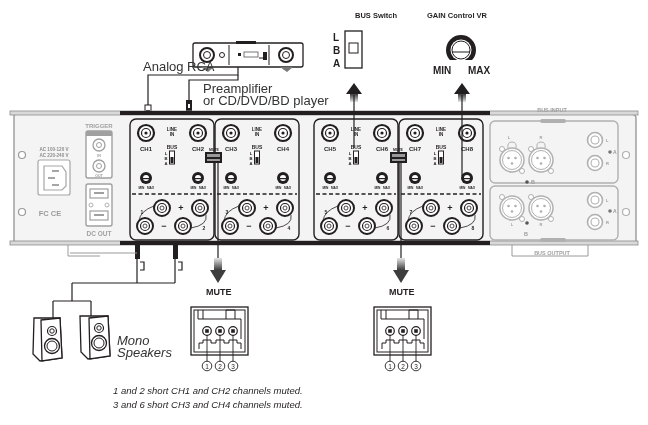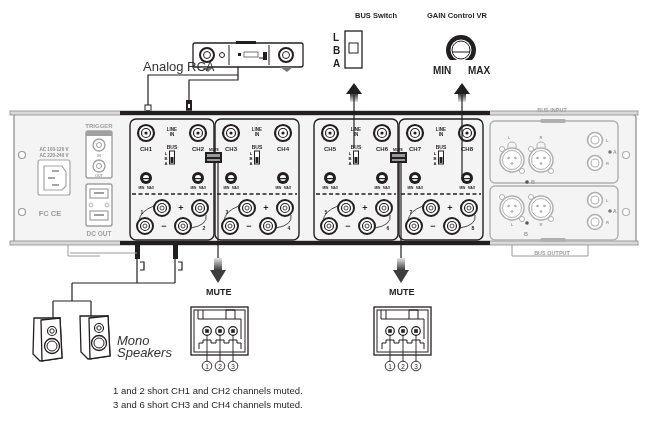--- a/index.html
+++ b/index.html
@@ -1,21 +1,21 @@
 <!DOCTYPE html>
 <html><head>
 <meta charset="utf-8">
 <style>
   html,body{margin:0;padding:0;background:#ffffff;}
   body{width:648px;height:425px;position:relative;overflow:hidden;font-family:"Liberation Sans",sans-serif;color:#231f20;}
   #stage{position:absolute;left:0;top:0;width:648px;height:425px;}
   svg text{font-family:"Liberation Sans",sans-serif;}
   .lbl{position:absolute;font-family:"Liberation Sans",sans-serif;white-space:nowrap;}
   .cap-bold{font-weight:bold;font-size:9px;color:#231f20;}
-  .note{font-size:9.5px;color:#231f20;line-height:14px;}
+  .note{font-size:9.5px;color:#231f20;line-height:14px;font-style:italic;}
   .small{font-size:13px;color:#333;line-height:12px;}
 </style>
 </head>
 <body>
 
 <div id="stage">
 <svg id="diagram" width="648" height="425" viewBox="0 0 648 425" xmlns="http://www.w3.org/2000/svg">
   <defs>
     <linearGradient id="arrowGrad" x1="0" y1="0" x2="0" y2="1">
       <stop offset="0" stop-color="#e6e6e6"></stop>
@@ -500,20 +500,24 @@
           <line x1="416" y1="335" x2="416" y2="362" stroke="#231f20" stroke-width="0.9"></line>
           <circle cx="416" cy="366" r="4.8" fill="#fff" stroke="#231f20" stroke-width="0.9"></circle>
           <text x="416" y="368.6" font-size="6.5" fill="#231f20" text-anchor="middle">3</text>
           <path d="M382 349 L382 343 L386 343 L386 340 L394 340 L394 343 L399 343 L399 340 L407 340 L407 343 L412 343 L412 340 L420 340 L420 343 L424 343 L424 349" fill="none" stroke="#231f20" stroke-width="1"></path>
         </g>
       </g>
 </svg>
 
 
 <div class="lbl small" style="left:143px;top:61px;">Analog RCA</div>
+<div class="lbl small" style="left:203px;top:83px;">
+  <div>Preamplifier</div>
+  <div>or CD/DVD/BD player</div>
+</div>
 <div class="lbl small" style="left:117px;top:335px;font-style:italic;">
   <div>Mono</div>
   <div>Speakers</div>
 </div>
 
 <div class="lbl cap-bold" style="left:206px;top:287px;">MUTE</div>
 <div class="lbl note" style="left:113px;top:384px;">
   <div>1 and 2 short CH1 and CH2 channels muted.</div>
   <div>3 and 6 short CH3 and CH4 channels muted.</div>
 </div>

